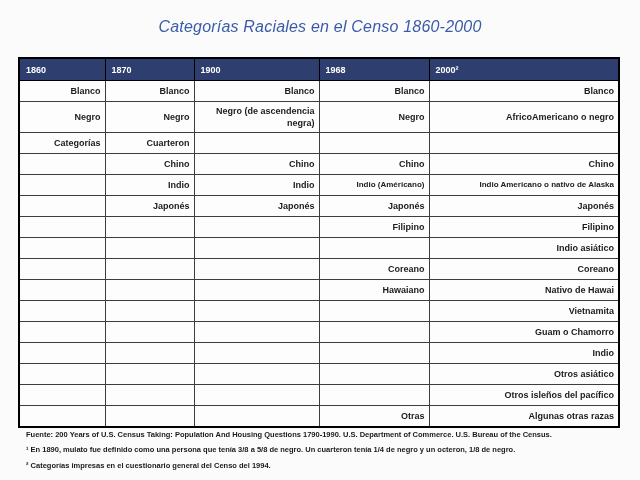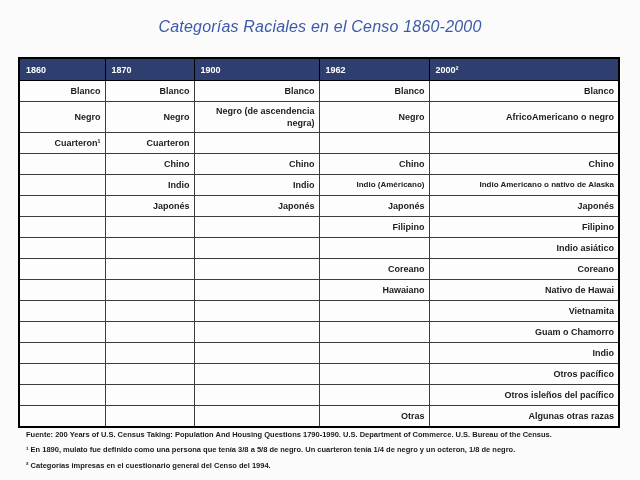--- a/index.html
+++ b/index.html
@@ -83,41 +83,41 @@
         <col>
         <col>
         <col>
         <col>
       </colgroup>
     <thead>
         <tr>
           <th>1860</th>
           <th>1870</th>
           <th>1900</th>
-          <th>1962</th>
+          <th>1968</th>
           <th>2000²</th>
         </tr>
       </thead>
     <tbody>
         <tr>
           <td>Blanco</td>
           <td>Blanco</td>
           <td>Blanco</td>
           <td>Blanco</td>
           <td>Blanco</td>
         </tr>
         <tr>
           <td>Negro</td>
           <td>Negro</td>
           <td>Negro (de ascendencia negra)</td>
           <td>Negro</td>
           <td>AfricoAmericano o negro</td>
         </tr>
         <tr>
-          <td>Cuarteron¹</td>
+          <td>Categorías</td>
           <td>Cuarteron</td>
           <td></td>
           <td></td>
           <td></td>
         </tr>
         <tr>
           <td></td>
           <td>Chino</td>
           <td>Chino</td>
           <td>Chino</td>
@@ -184,21 +184,21 @@
           <td></td>
           <td></td>
           <td></td>
           <td>Indio</td>
         </tr>
         <tr>
           <td></td>
           <td></td>
           <td></td>
           <td></td>
-          <td>Otros pacífico</td>
+          <td>Otros asiático</td>
         </tr>
         <tr>
           <td></td>
           <td></td>
           <td></td>
           <td></td>
           <td>Otros isleños del pacífico</td>
         </tr>
         <tr>
           <td></td>

